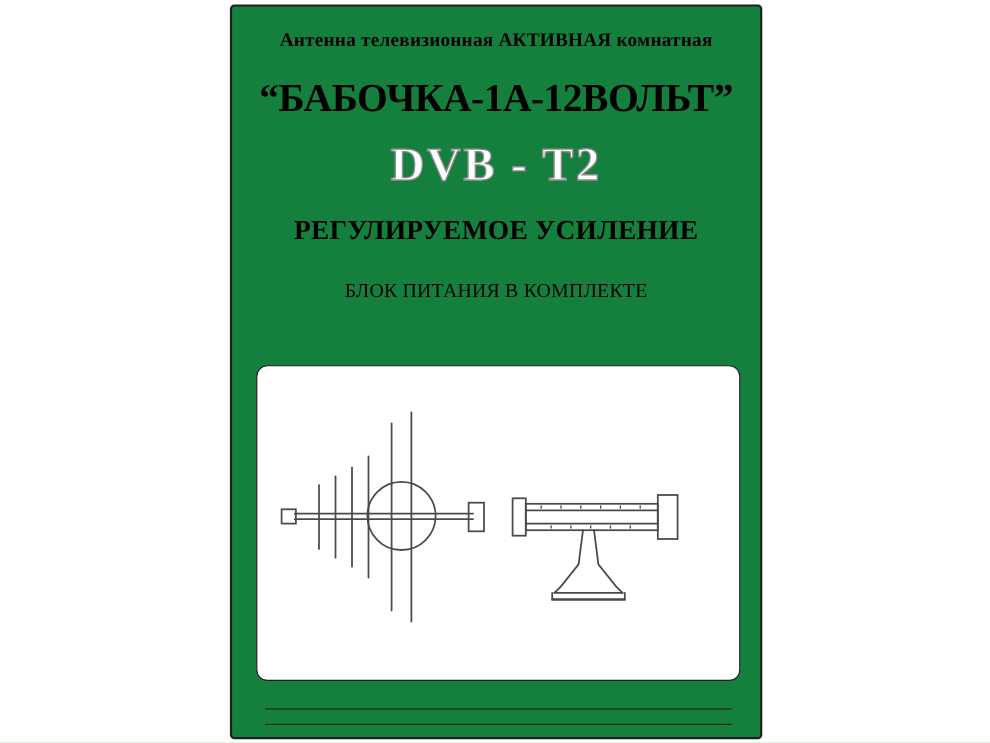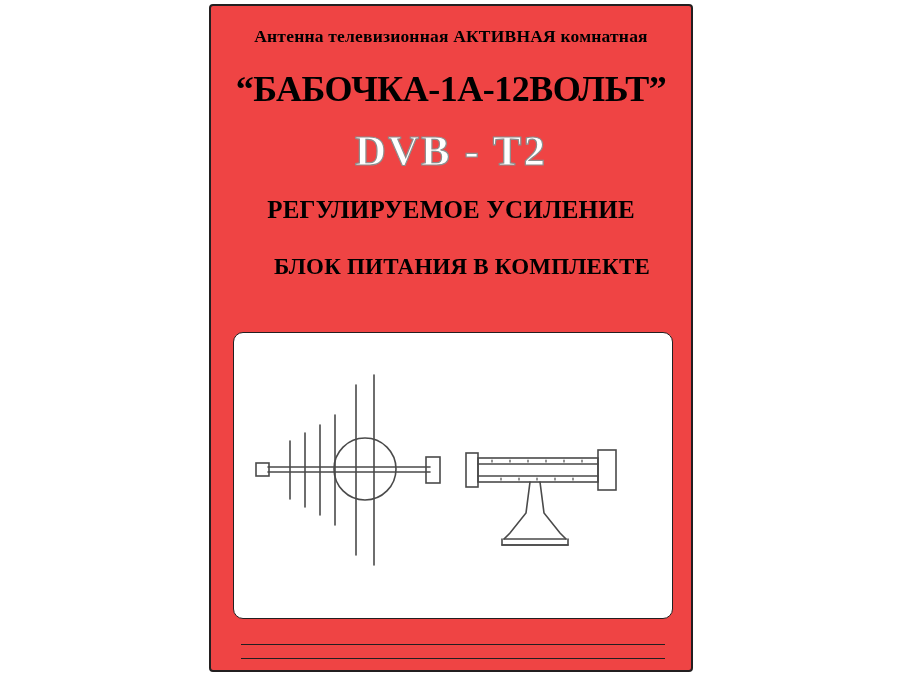--- a/index.html
+++ b/index.html
@@ -21,21 +21,21 @@
   }
   
   #card {
     position: absolute;
     left: 209px;
     top: 4px;
     width: 484px;
     height: 668px;
     border: 2px solid #231f20;
     border-radius: 4px;
-    background: #ef4444;
+    background: #15803d;
     box-sizing: border-box;
   }
   .headline {
     position: absolute;
     left: 0;
     width: 100%;
     text-align: center;
     color: #000000;
     font-weight: bold;
     letter-spacing: 0.2px;
@@ -61,23 +61,22 @@
     -webkit-text-stroke: 1.2px #8d8d8d;
     text-shadow: 0 0 0 #8d8d8d;
   }
   #line-gain {
     top: 190px;
     font-size: 25px;
     font-weight: bold;
   }
   #line-psu {
     top: 248px;
-    font-size: 23px;
-    font-weight: bold;
-    padding-left: 11px;
+    font-size: 18px;
+    font-weight: normal;
   }
   
   #illus-frame {
     position: absolute;
     left: 22px;
     top: 326px;
     width: 440px;
     height: 287px;
     border: 1.5px solid #231f20;
     border-radius: 10px;

